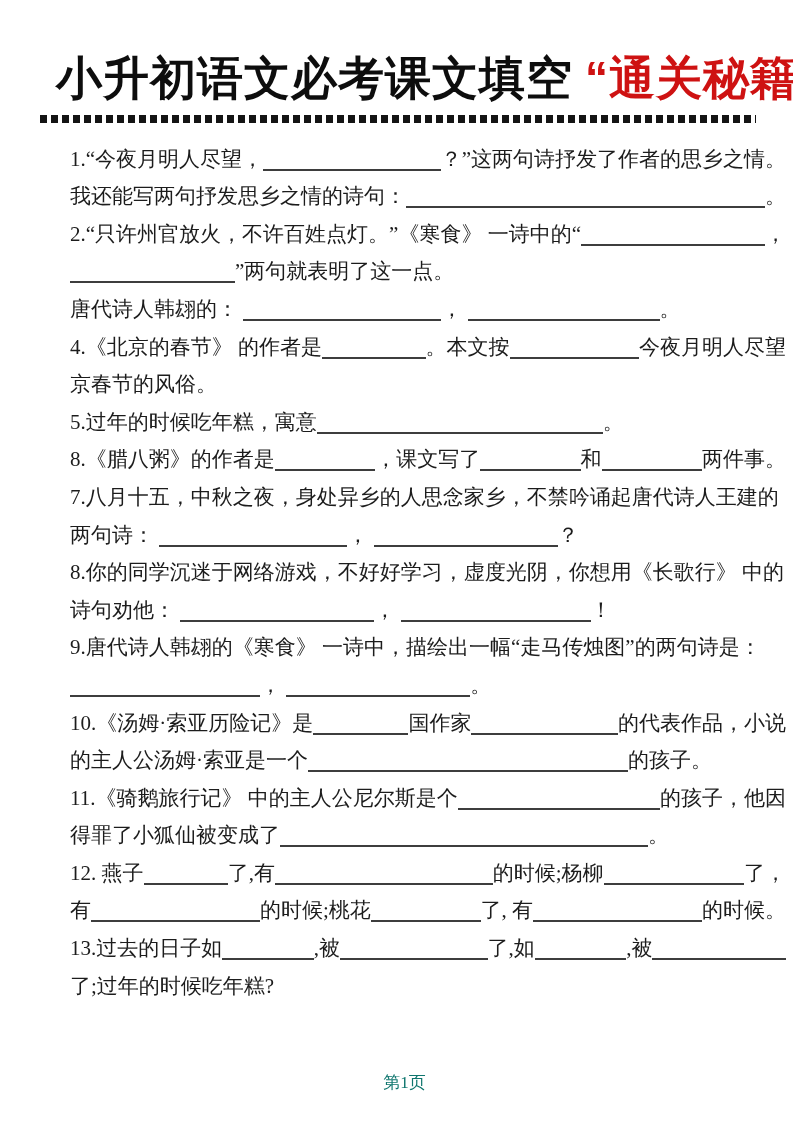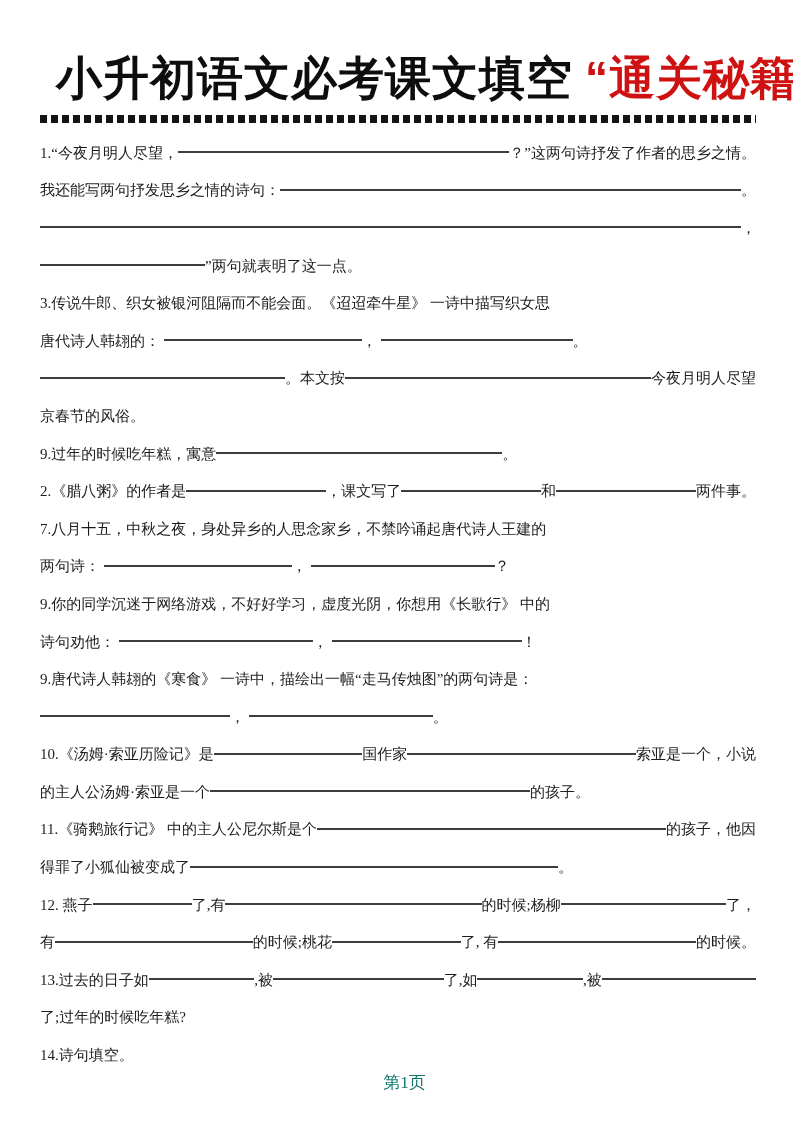--- a/index.html
+++ b/index.html
@@ -24,25 +24,26 @@
   .dotted-rule {
     margin-top: 9px;
     height: 8px;
     background: repeating-linear-gradient(90deg, #141414 0 7px, transparent 7px 11px);
   }
 
   .content { margin-top: 11px; }
 
   .line {
     display: flex;
-    align-items: center;
+    align-items: flex-end;
     height: 37.6px;
-    font-size: 15px;
+    font-size: 21px;
     line-height: 26px;
     width: 100%;
+    margin-left: 30px;
   }
   .seg-text { white-space: pre; flex: 0 0 auto; }
   .seg-blank {
     border-bottom: 2px solid #3d3d3d;
     height: 2px;
     margin-bottom: 1px;
   }
   .seg-blank.grow { flex-grow: 1; flex-shrink: 1; flex-basis: 0; }
   .seg-blank.fixed { flex-grow: 0; flex-shrink: 0; }
 
@@ -72,72 +73,71 @@
         <span class="seg-text">1.“今夜月明人尽望，</span>
         <span class="seg-blank grow" style="flex-grow: 1;"></span>
         <span class="seg-text">？”这两句诗抒发了作者的思乡之情。</span>
       </div>
       <div class="line">
         <span class="seg-text">我还能写两句抒发思乡之情的诗句：</span>
         <span class="seg-blank grow" style="flex-grow: 1;"></span>
         <span class="seg-text">。</span>
       </div>
       <div class="line">
+        <span class="seg-text">2.“只许州官放火，不许百姓点灯。”《寒食》 一诗中的“</span>
         <span class="seg-blank grow" style="flex-grow: 1;"></span>
         <span class="seg-text">，</span>
       </div>
       <div class="line">
         <span class="seg-blank fixed" style="flex-basis: 165px;"></span>
         <span class="seg-text">”两句就表明了这一点。</span>
       </div>
       <div class="line">
-        <span class="seg-text">3.传说牛郎、织女被银河阻隔而不能会面。《迢迢牵牛星》 一诗中描写织女思</span>
-      </div>
-      <div class="line">
         <span class="seg-text">唐代诗人韩翃的： </span>
         <span class="seg-blank fixed" style="flex-basis: 198px;"></span>
         <span class="seg-text">， </span>
         <span class="seg-blank fixed" style="flex-basis: 192px;"></span>
         <span class="seg-text">。</span>
       </div>
       <div class="line">
+        <span class="seg-text">4.《北京的春节》 的作者是</span>
         <span class="seg-blank grow" style="flex-grow: 0.8;"></span>
         <span class="seg-text">。本文按</span>
         <span class="seg-blank grow" style="flex-grow: 1;"></span>
         <span class="seg-text">今夜月明人尽望</span>
       </div>
       <div class="line">
         <span class="seg-text">京春节的风俗。</span>
       </div>
       <div class="line">
-        <span class="seg-text">9.过年的时候吃年糕，寓意</span>
+        <span class="seg-text">5.过年的时候吃年糕，寓意</span>
         <span class="seg-blank fixed" style="flex-basis: 286px;"></span>
         <span class="seg-text">。</span>
       </div>
       <div class="line">
-        <span class="seg-text">2.《腊八粥》的作者是</span>
+        <span class="seg-text">8.《腊八粥》的作者是</span>
         <span class="seg-blank grow" style="flex-grow: 1;"></span>
         <span class="seg-text">，课文写了</span>
         <span class="seg-blank grow" style="flex-grow: 1;"></span>
         <span class="seg-text">和</span>
         <span class="seg-blank grow" style="flex-grow: 1;"></span>
         <span class="seg-text">两件事。</span>
       </div>
       <div class="line">
         <span class="seg-text">7.八月十五，中秋之夜，身处异乡的人思念家乡，不禁吟诵起唐代诗人王建的</span>
       </div>
       <div class="line">
         <span class="seg-text">两句诗： </span>
         <span class="seg-blank fixed" style="flex-basis: 188px;"></span>
         <span class="seg-text">， </span>
         <span class="seg-blank fixed" style="flex-basis: 184px;"></span>
         <span class="seg-text">？</span>
       </div>
       <div class="line">
-        <span class="seg-text">9.你的同学沉迷于网络游戏，不好好学习，虚度光阴，你想用《长歌行》 中的</span>
+        <span class="seg-text">8.你的同学沉迷于网络游戏，不好好学习，虚度光阴，你想用《长歌行》 中的</span>
       </div>
       <div class="line">
         <span class="seg-text">诗句劝他： </span>
         <span class="seg-blank fixed" style="flex-basis: 194px;"></span>
         <span class="seg-text">， </span>
         <span class="seg-blank fixed" style="flex-basis: 190px;"></span>
         <span class="seg-text">！</span>
       </div>
       <div class="line">
         <span class="seg-text">9.唐代诗人韩翃的《寒食》 一诗中，描绘出一幅“走马传烛图”的两句诗是：</span>
@@ -146,21 +146,21 @@
         <span class="seg-blank fixed" style="flex-basis: 190px;"></span>
         <span class="seg-text">， </span>
         <span class="seg-blank fixed" style="flex-basis: 184px;"></span>
         <span class="seg-text">。</span>
       </div>
       <div class="line">
         <span class="seg-text">10.《汤姆·索亚历险记》是</span>
         <span class="seg-blank grow" style="flex-grow: 0.65;"></span>
         <span class="seg-text">国作家</span>
         <span class="seg-blank grow" style="flex-grow: 1;"></span>
-        <span class="seg-text">索亚是一个，小说</span>
+        <span class="seg-text">的代表作品，小说</span>
       </div>
       <div class="line">
         <span class="seg-text">的主人公汤姆·索亚是一个</span>
         <span class="seg-blank fixed" style="flex-basis: 320px;"></span>
         <span class="seg-text">的孩子。</span>
       </div>
       <div class="line">
         <span class="seg-text">11.《骑鹅旅行记》 中的主人公尼尔斯是个</span>
         <span class="seg-blank grow" style="flex-grow: 1;"></span>
         <span class="seg-text">的孩子，他因</span>
@@ -194,20 +194,17 @@
         <span class="seg-text">,被</span>
         <span class="seg-blank grow" style="flex-grow: 1.05;"></span>
         <span class="seg-text">了,如</span>
         <span class="seg-blank grow" style="flex-grow: 0.65;"></span>
         <span class="seg-text">,被</span>
         <span class="seg-blank grow" style="flex-grow: 0.95;"></span>
       </div>
       <div class="line">
         <span class="seg-text">了;过年的时候吃年糕?</span>
       </div>
-      <div class="line">
-        <span class="seg-text">14.诗句填空。</span>
-      </div>
     </div>
 
   <div class="footer">第1页</div>
 
 </div>
 
 </body></html>

